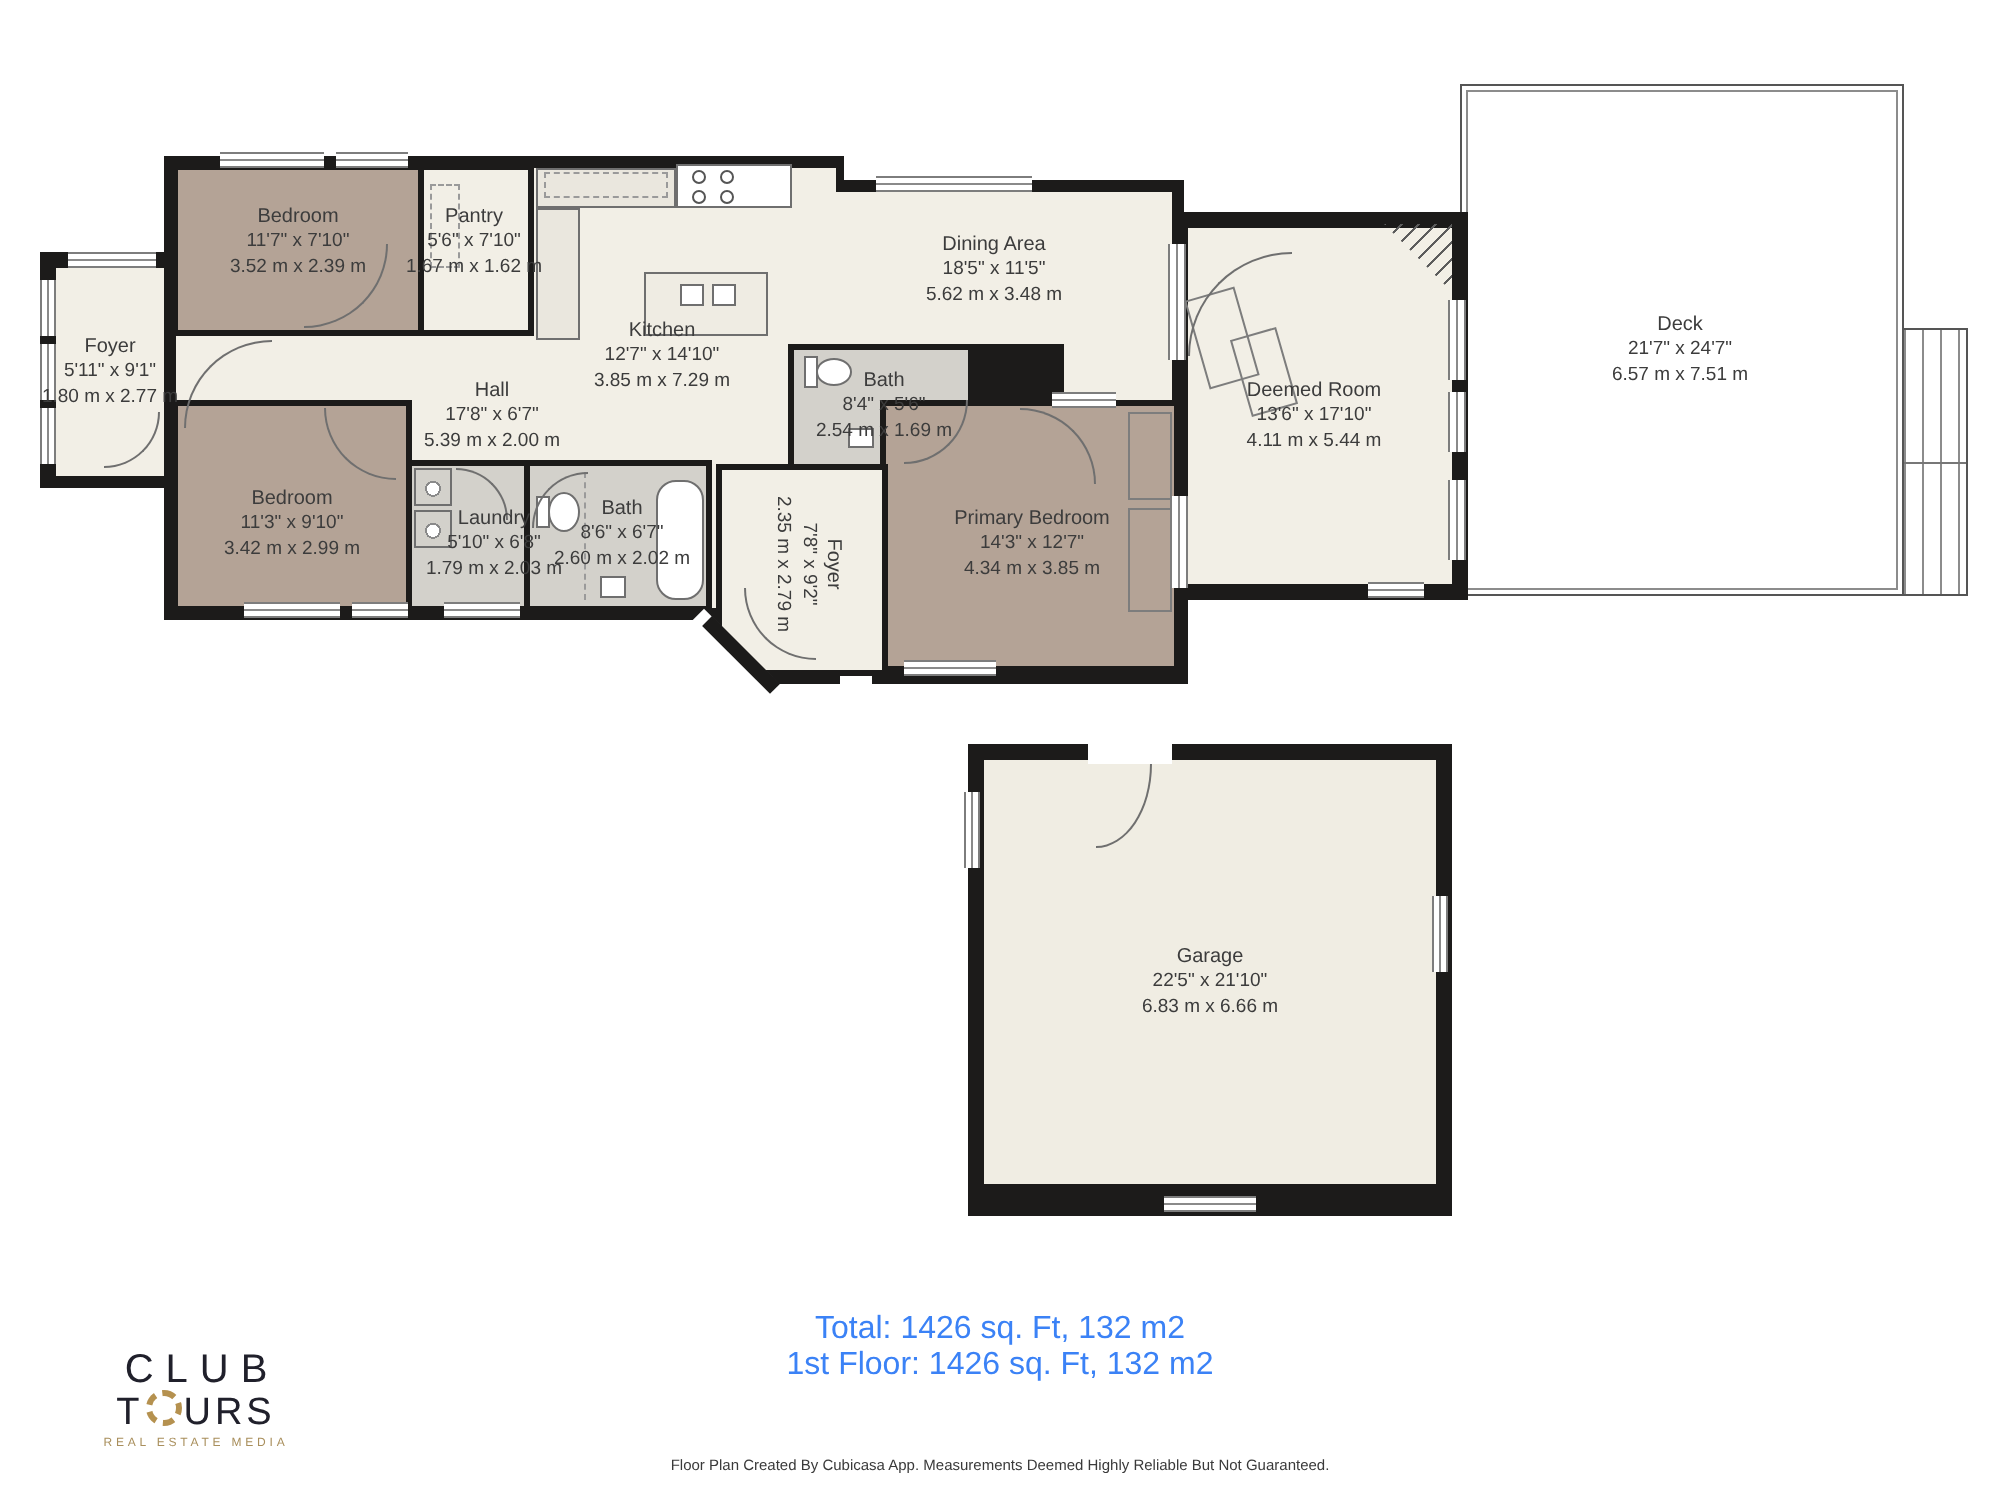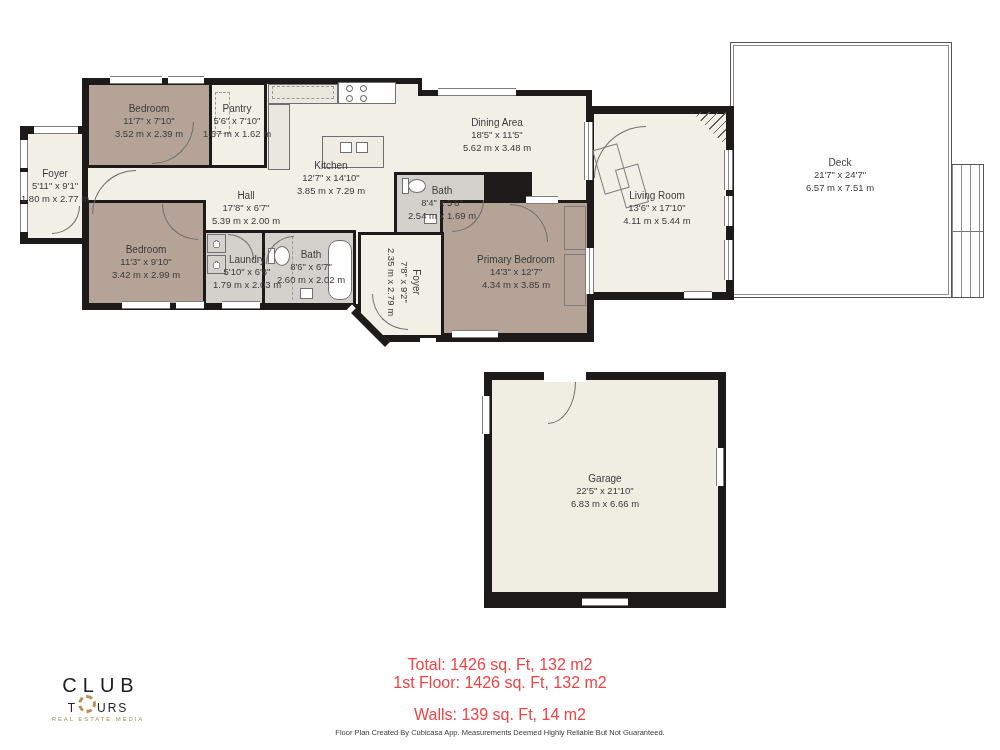--- a/index.html
+++ b/index.html
@@ -29,25 +29,25 @@
         outline-offset:-4px;box-sizing:border-box;}
   .stairs{position:absolute;border:1.5px solid #555;border-left:none;box-sizing:border-box;
         background:repeating-linear-gradient(90deg,#8c8c8c 0 1px,transparent 1px 9px);}
   .burner{position:absolute;width:7px;height:7px;border:1px solid #555;border-radius:50%;box-sizing:border-box;}
   .washer{position:absolute;width:19px;height:19px;border:1px solid #6f6f6f;box-sizing:border-box;
         background:radial-gradient(circle at 50% 55%,#fff 0 3px,#8a8a8a 3px 4px,#d3d1cb 4px);}
   .closet{position:absolute;border:1px solid #7d7d7d;box-sizing:border-box;}
   .fireplace{position:absolute;clip-path:polygon(0 0,100% 0,100% 100%);
         background:repeating-linear-gradient(135deg,#5c5c5c 0 1px,transparent 1px 6px);}
   .sofa{position:absolute;border:1px solid #7d7d7d;box-sizing:border-box;background:transparent;}
-  .footer{position:absolute;left:0;right:0;text-align:center;color:#ef4444;}
+  .footer{position:absolute;left:0;right:0;text-align:center;color:#3b82f6;}
   .disclaimer{position:absolute;left:0;right:0;text-align:center;font-size:7.5px;color:#3a3a3a;}
   .logo{position:absolute;left:44px;top:674px;width:108px;text-align:center;color:#20202b;}
   .logo .l1{font-size:20px;letter-spacing:6px;text-indent:6px;}
-  .logo .l2{font-size:12px;letter-spacing:2px;margin-top:-2px;}
+  .logo .l2{font-size:19px;letter-spacing:2px;margin-top:-2px;}
   .ring{display:inline-block;width:12px;height:12px;border:3px dashed #b5914f;border-radius:50%;
         vertical-align:-1px;margin:0 1px;box-sizing:content-box;}
   .logo .tag{font-size:6px;letter-spacing:1.9px;color:#a98f5c;margin-top:1px;}
 </style>
 </head>
 <body>
 
 <div class="page">
 
   <div class="wall" style="left:20px;top:126px;width:68px;height:118px"></div>
@@ -171,21 +171,21 @@
     <div class="nm">Kitchen</div>
     <div class="dim">12'7" x 14'10"</div>
     <div class="dim">3.85 m x 7.29 m</div>
   </div>
   <div class="label" style="left:497px;top:135px">
     <div class="nm">Dining Area</div>
     <div class="dim">18'5" x 11'5"</div>
     <div class="dim">5.62 m x 3.48 m</div>
   </div>
   <div class="label" style="left:657px;top:208px">
-    <div class="nm">Living Room</div>
+    <div class="nm">Deemed Room</div>
     <div class="dim">13'6" x 17'10"</div>
     <div class="dim">4.11 m x 5.44 m</div>
   </div>
   <div class="label" style="left:840px;top:175px">
     <div class="nm">Deck</div>
     <div class="dim">21'7" x 24'7"</div>
     <div class="dim">6.57 m x 7.51 m</div>
   </div>
   <div class="label" style="left:246px;top:208px">
     <div class="nm">Hall</div>
@@ -223,21 +223,20 @@
     <div class="dim">4.34 m x 3.85 m</div>
   </div>
   <div class="label" style="left:605px;top:491px">
     <div class="nm">Garage</div>
     <div class="dim">22'5" x 21'10"</div>
     <div class="dim">6.83 m x 6.66 m</div>
   </div>
 
   <div class="footer b" style="top:656px">Total: 1426 sq. Ft, 132 m2</div>
   <div class="footer n" style="top:674px">1st Floor: 1426 sq. Ft, 132 m2</div>
-  <div class="footer n" style="top:706px">Walls: 139 sq. Ft, 14 m2</div>
   <div class="disclaimer" style="top:728px">Floor Plan Created By Cubicasa App. Measurements Deemed Highly Reliable But Not Guaranteed.</div>
 
   <div class="logo">
     <div class="l1">CLUB</div>
     <div class="l2"><span>T</span><span class="ring"></span><span>URS</span></div>
     <div class="tag">REAL ESTATE MEDIA</div>
   </div>
 
 </div>
 

